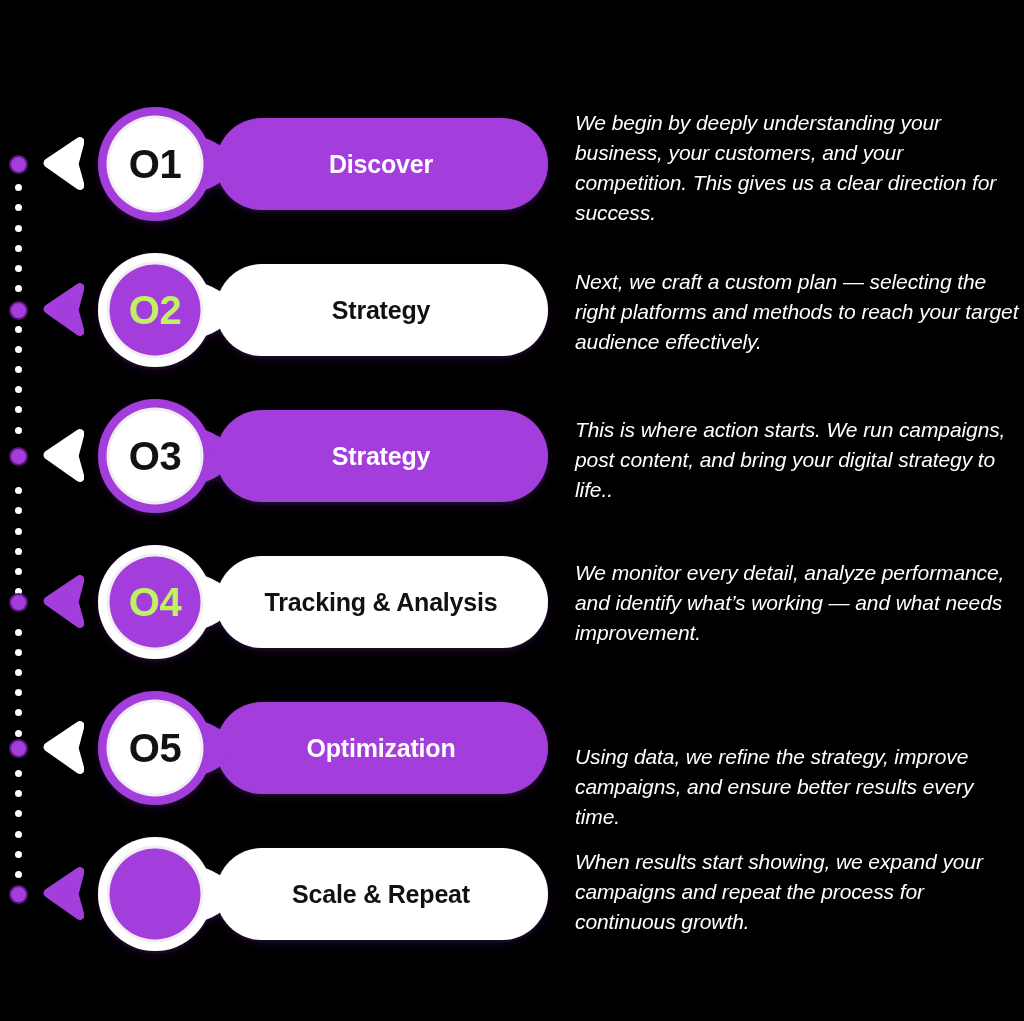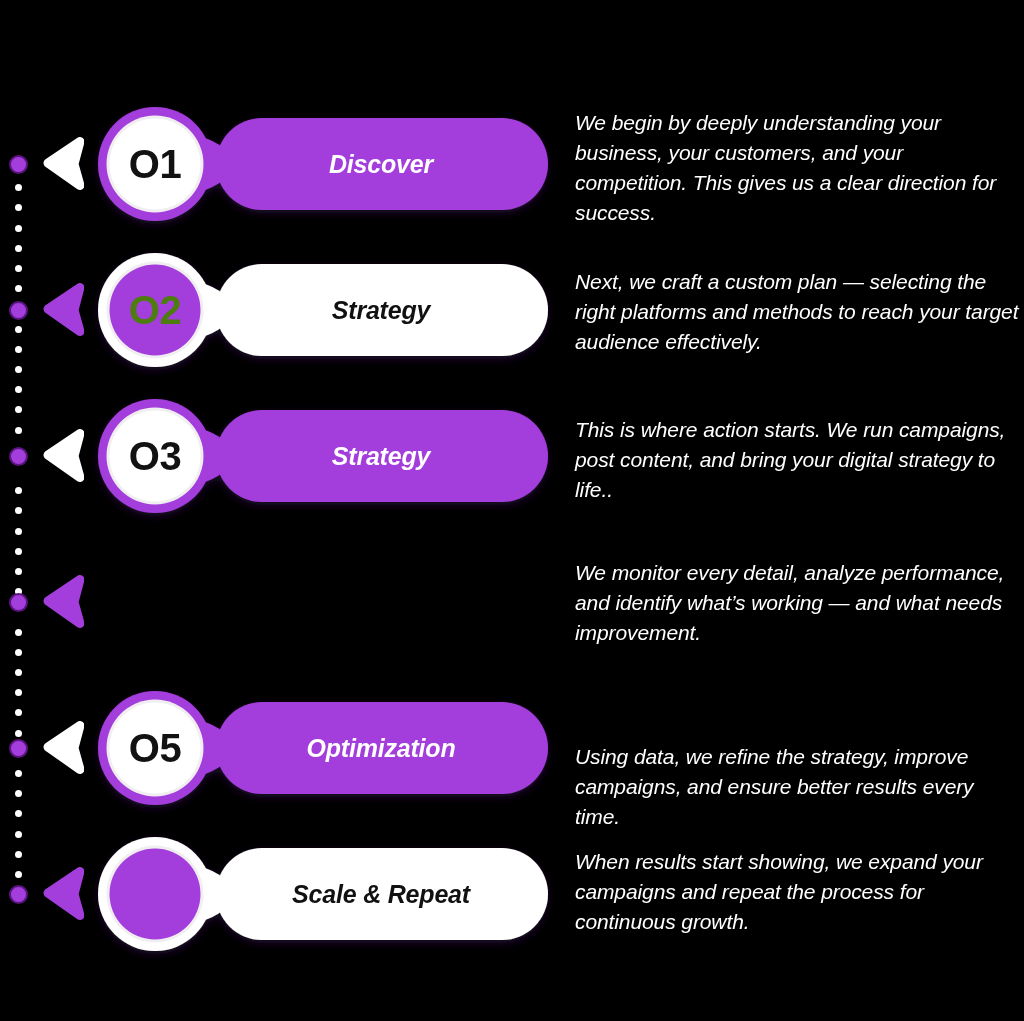--- a/index.html
+++ b/index.html
@@ -33,25 +33,24 @@
     position:absolute;left:0;top:0;width:118px;height:118px;
     display:flex;align-items:center;justify-content:center;
     font-size:40px;font-weight:700;letter-spacing:-0.5px;
     pointer-events:none;
   }
   .labeltxt{
     position:absolute;left:118px;top:0;width:334px;height:118px;
     display:flex;align-items:center;justify-content:center;
     font-size:25px;font-weight:700;letter-spacing:-0.2px;
     pointer-events:none;
-    font-style:italic;
   }
   .row.odd .numtxt{color:#121212;}
   .row.odd .labeltxt{color:#ffffff;}
-  .row.even .numtxt{color:#4d7c0f;}
+  .row.even .numtxt{color:#bef264;}
   .row.even .labeltxt{color:#111111;}
 
   
   .desc{
     position:absolute;left:575px;width:445px;
     color:#ffffff;font-size:21px;line-height:30px;
     font-weight:400;letter-spacing:-0.1px;font-style:italic;
   }
 </style>
 </head>
@@ -168,20 +167,39 @@
             </g>
           </svg>
           <div class="numtxt">O3</div>
           <div class="labeltxt">Strategy</div>
         </div>
       </div>
       <div class="row even" style="top: 529px;">
         <div class="arrow"><svg viewBox="0 0 46 54" width="46" height="54">
             <path d="M42 4.5 L10 26 L42 48.5 L36 27 Z" fill="#a33ddc" stroke="#a33ddc" stroke-width="9" stroke-linejoin="round" stroke-linecap="round"></path>
           </svg></div>
+        <div class="unit">
+          <svg viewBox="0 0 452 118">
+            <defs>
+              <filter id="sh3" x="-30%" y="-40%" width="170%" height="190%">
+                <feDropShadow dx="0" dy="3" stdDeviation="4" flood-color="#2b0a3d" flood-opacity="0.75"></feDropShadow>
+              </filter>
+            </defs>
+            <g filter="url(#sh3)">
+              <rect x="120" y="13" width="332" height="92" rx="46" fill="#ffffff"></rect>
+              <path d="M104 34 C118 40 122 46 122 59 C122 72 118 78 104 84 Z" fill="#ffffff"></path>
+              <path d="M100 30 C126 38 134 46 134 59 C134 72 126 80 100 88 Z" fill="#ffffff"></path>
+              <circle cx="59" cy="59" r="57" fill="#ffffff"></circle>
+              <circle cx="59" cy="59" r="48.5" fill="#f1eef2"></circle>
+              <circle cx="59" cy="59" r="45.5" fill="#a33ddc"></circle>
+            </g>
+          </svg>
+          <div class="numtxt">O4</div>
+          <div class="labeltxt">Tracking &amp; Analysis</div>
+        </div>
       </div>
       <div class="row odd" style="top: 675px;">
         <div class="arrow"><svg viewBox="0 0 46 54" width="46" height="54">
             <path d="M42 4.5 L10 26 L42 48.5 L36 27 Z" fill="#ffffff" stroke="#ffffff" stroke-width="9" stroke-linejoin="round" stroke-linecap="round"></path>
           </svg></div>
         <div class="unit">
           <svg viewBox="0 0 452 118">
             <defs>
               <filter id="sh4" x="-30%" y="-40%" width="170%" height="190%">
                 <feDropShadow dx="0" dy="3" stdDeviation="4" flood-color="#2b0a3d" flood-opacity="0.75"></feDropShadow>

